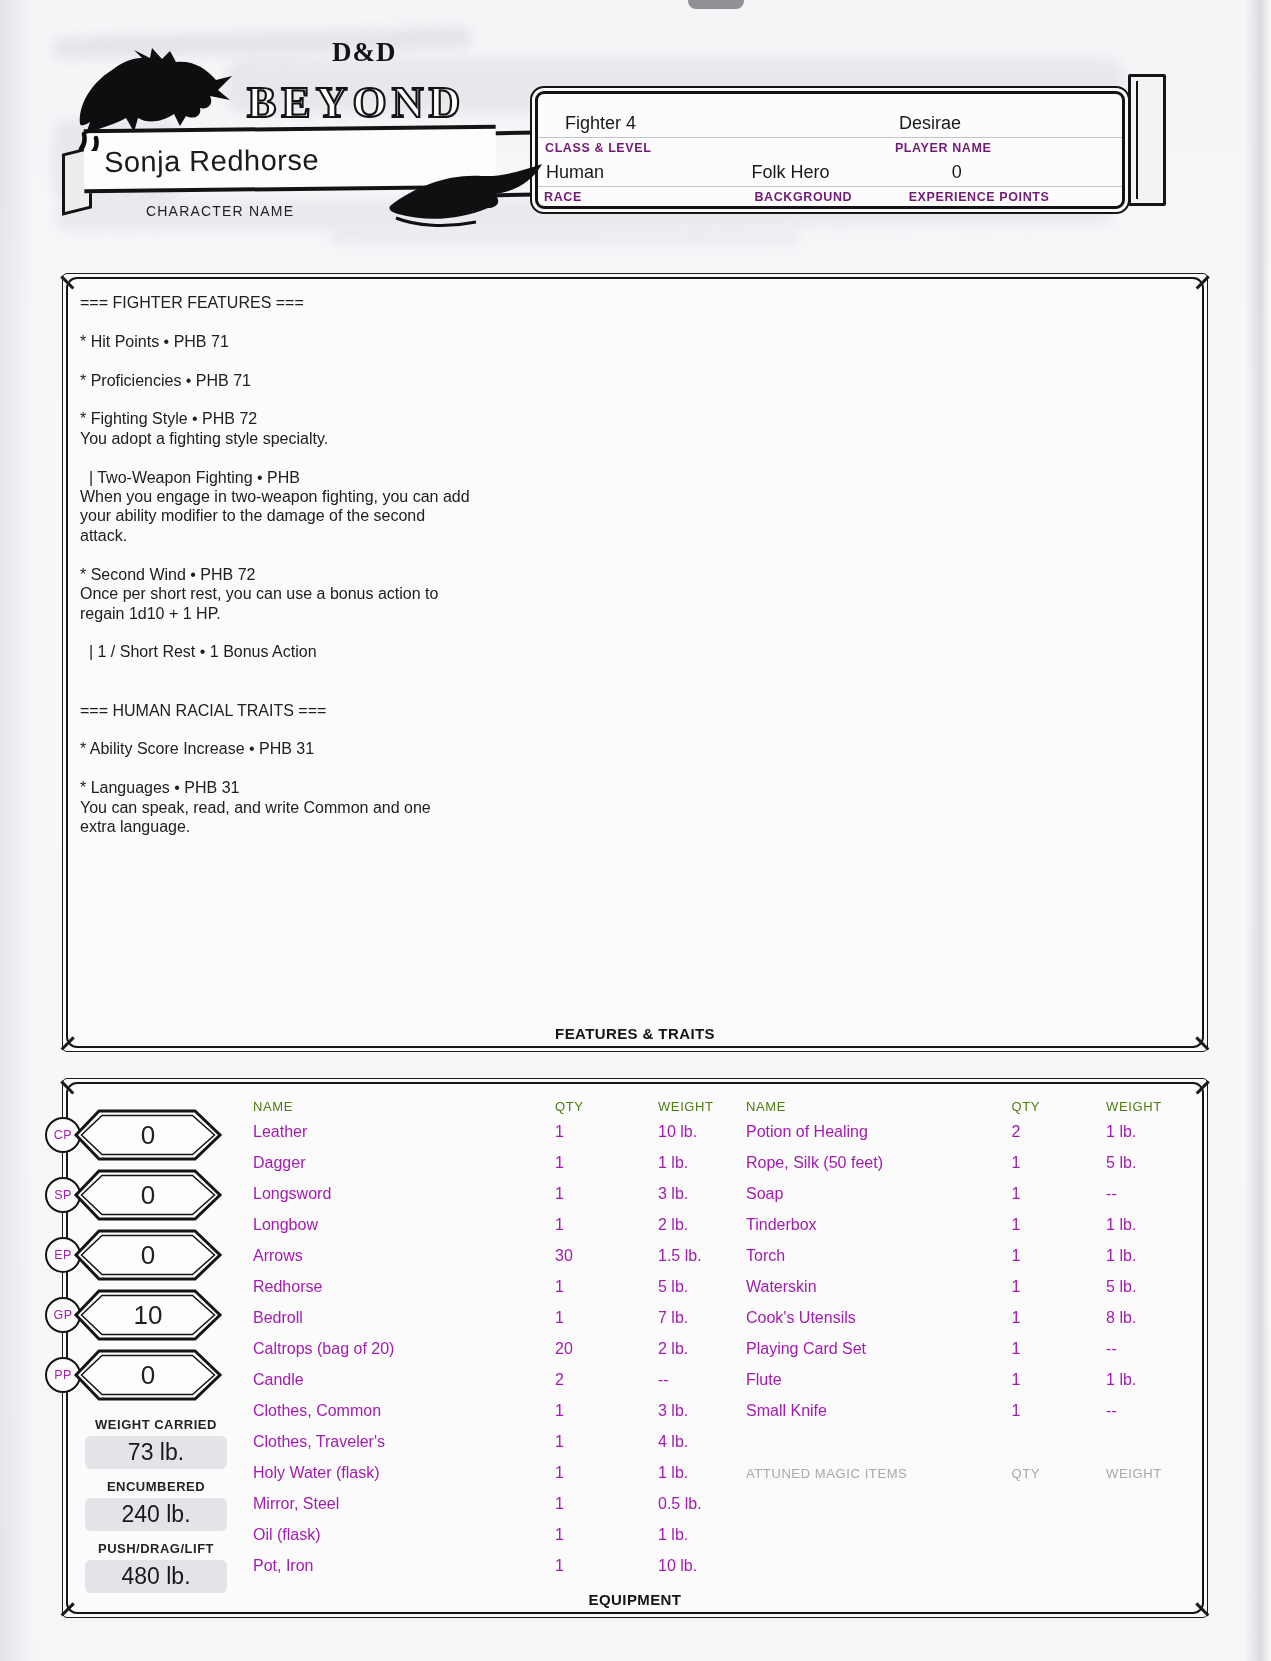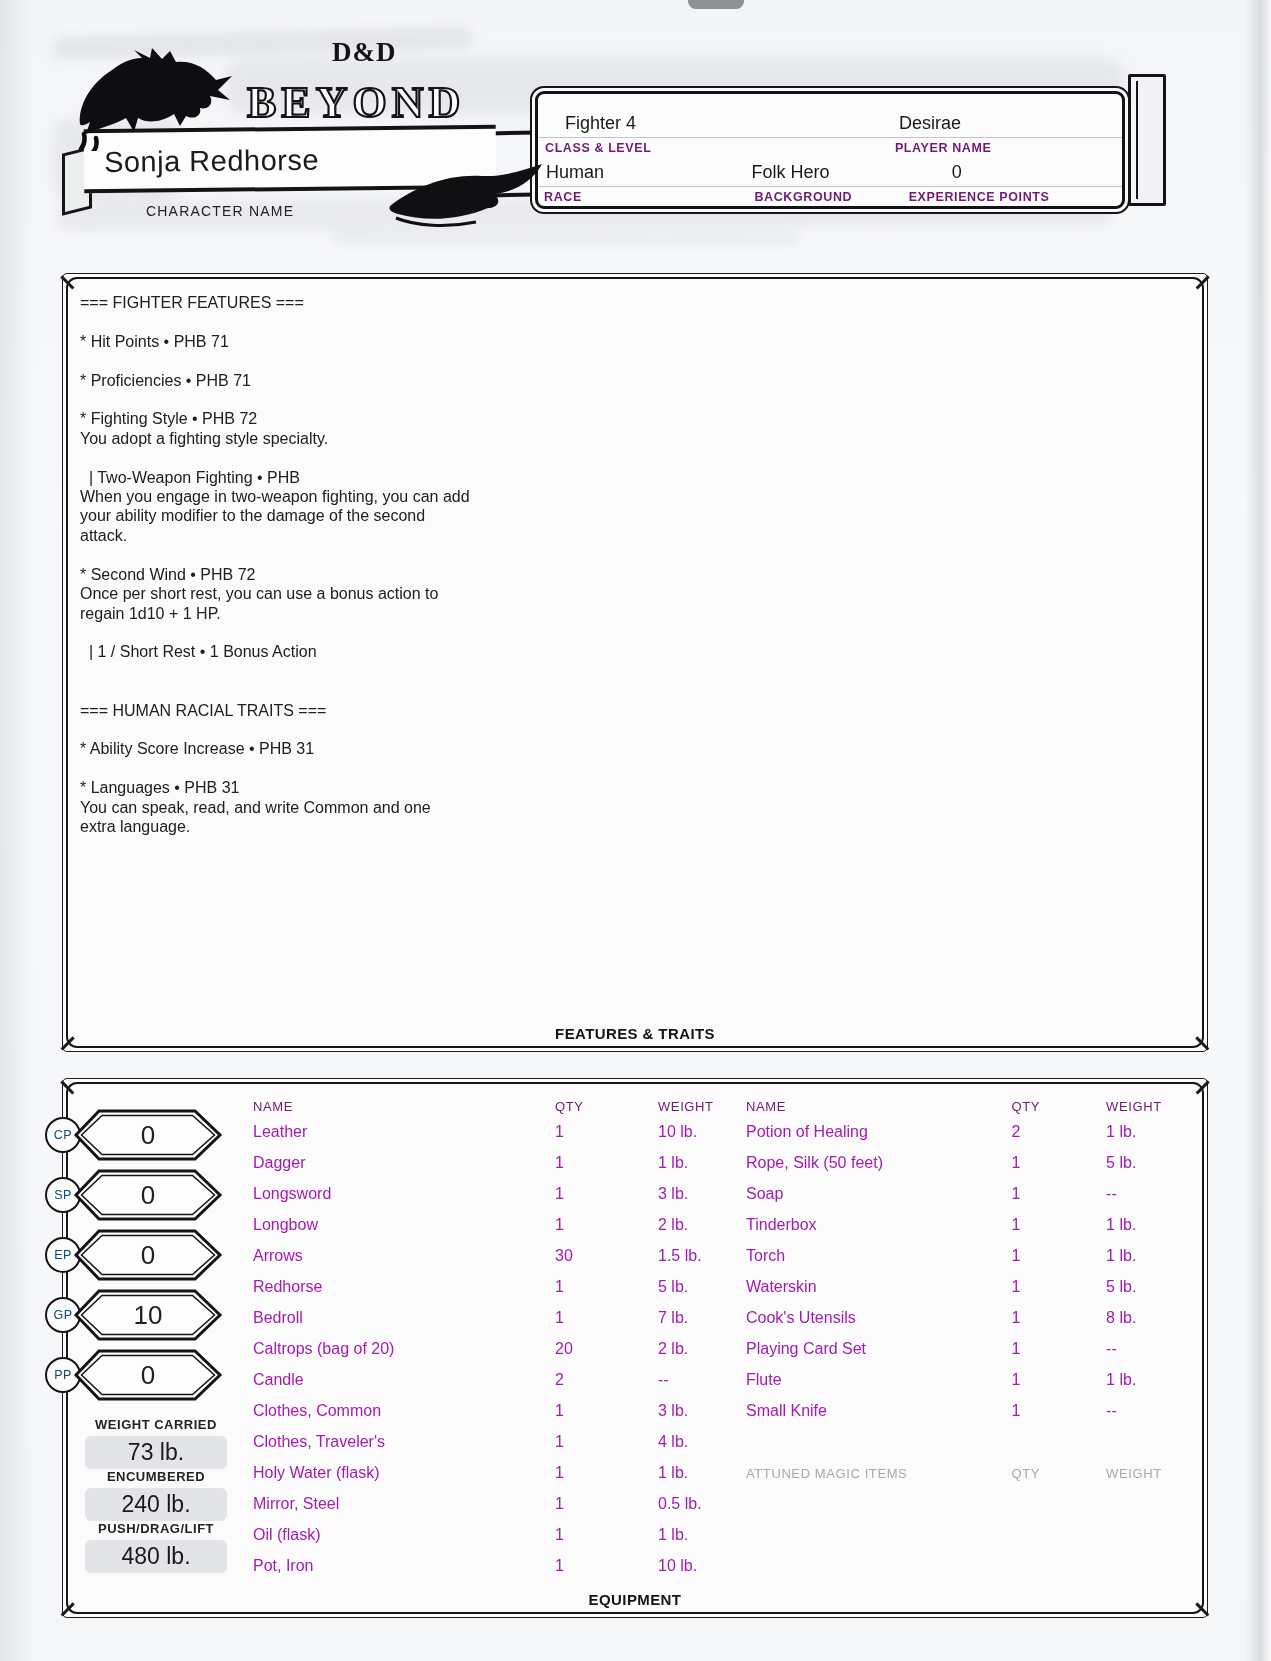--- a/index.html
+++ b/index.html
@@ -64,34 +64,34 @@
         font-weight:700;letter-spacing:.4px;color:#141416;z-index:3}
   .features-box{left:62px;top:273px;width:1146px;height:779px}
   .features-text{position:absolute;left:17px;top:19px;width:510px;white-space:pre-wrap;
         font-size:16px;line-height:19.4px;color:#202023;z-index:3}
   
   .equipment-box{left:62px;top:1078px;width:1146px;height:540px}
   .currency-rail{position:absolute;left:-18px;top:30px;display:flex;flex-direction:column;gap:8px;z-index:4}
   .coin-row{position:relative;width:178px;height:52px}
   .coin-tab{position:absolute;left:0;top:8px;width:36px;height:36px;border:2.5px solid #141416;
         border-radius:50%;background:#fbfbfc;display:flex;align-items:center;justify-content:center;
-        font-size:12.5px;color:#0c4a6e;letter-spacing:.5px}
+        font-size:12.5px;color:#a21caf;letter-spacing:.5px}
   .coin-badge{position:absolute;left:28px;top:0;width:150px;height:52px}
   .coin-badge svg{position:absolute;inset:0}
   .coin-value{position:absolute;inset:0;display:flex;align-items:center;justify-content:center;
         font-size:26px;color:#1f1f22}
   .weights{position:absolute;left:22px;top:338px;width:142px;z-index:3}
-  .weight-block{text-align:center}
+  .weight-block{margin-bottom:10px;text-align:center}
   .weight-label{font-size:13px;font-weight:600;letter-spacing:.5px;color:#232326;margin-bottom:4px}
   .weight-value{height:33px;background:#e3e4e7;border-radius:6px;font-size:23px;color:#19191b;
         display:flex;align-items:center;justify-content:center}
   .equip-table{position:absolute;top:20px;z-index:3}
   .equip-table.left{left:190px;width:545px}
   .equip-table.right{left:683px;width:463px}
-  .equip-head{display:flex;height:24px;font-size:13px;color:#701a75;letter-spacing:.6px}
+  .equip-head{display:flex;height:24px;font-size:13px;color:#4d7c0f;letter-spacing:.6px}
   .equip-row{display:flex;height:31px;align-items:flex-start;font-size:16px;color:#a21caf}
   .c-name{width:302px}
   .c-qty{width:70px;text-align:left}
   .c-weight{width:150px;padding-left:33px}
   .attuned-row{position:absolute;top:367px;left:0;display:flex;width:100%;font-size:13px;
         color:#a8a8ad;letter-spacing:.6px}
 </style>
 </head>
 <body>
 

